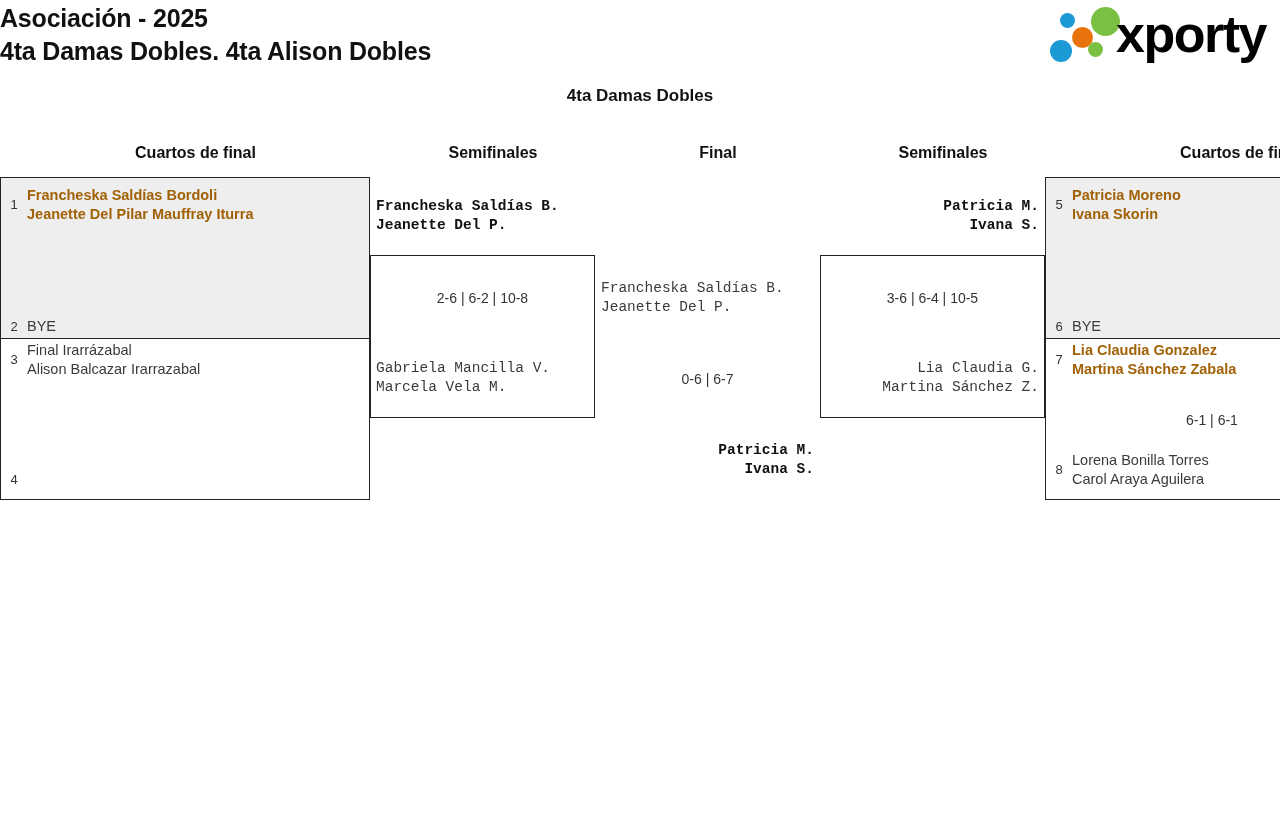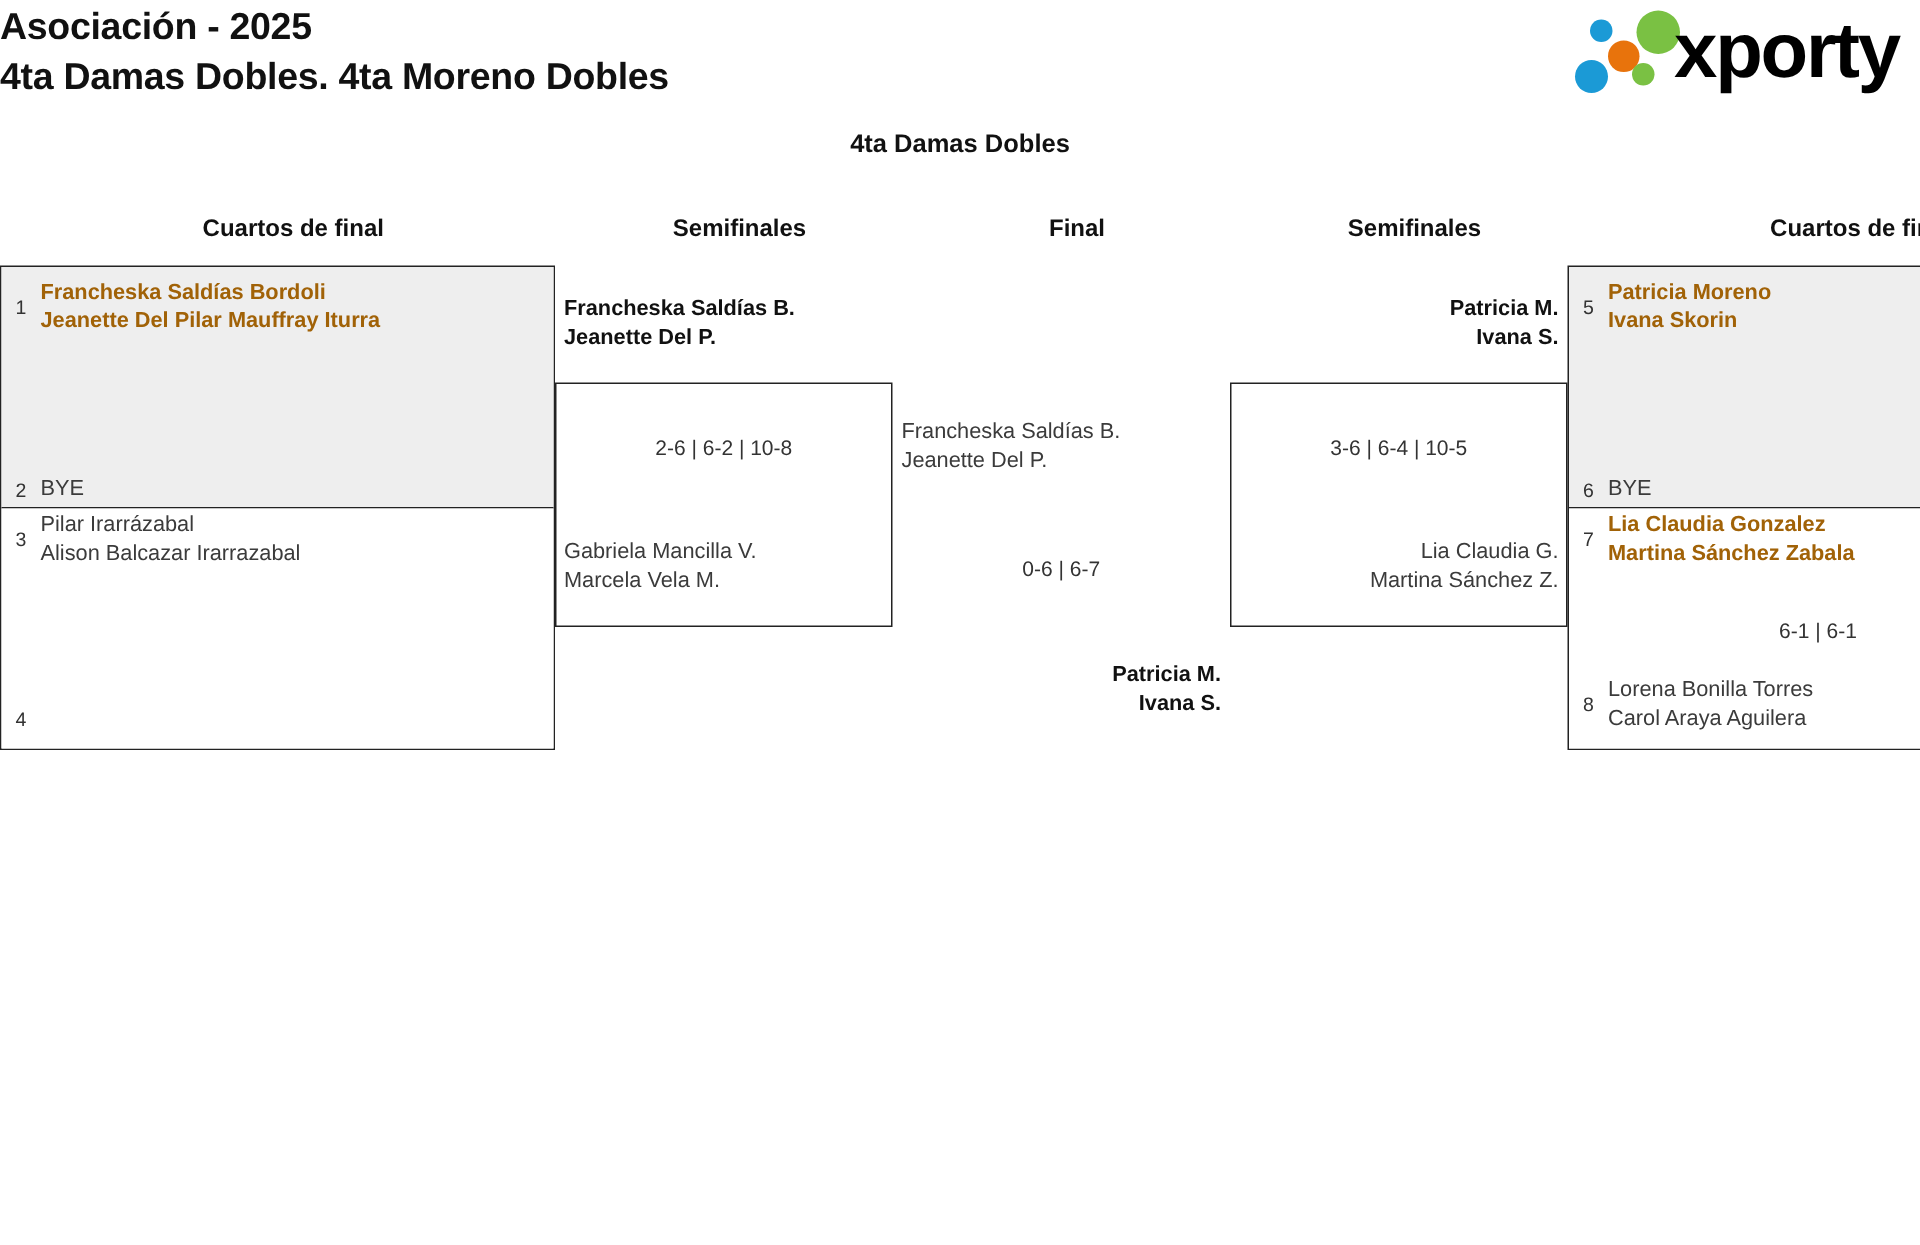--- a/index.html
+++ b/index.html
@@ -84,36 +84,36 @@
   }
   .qf-left .qf-score  { left: 0;  top: 234px; width: 370px; text-align: center; }
   .qf-right .qf-score { left: 0;  top: 234px; width: 370px; text-align: left; padding-left: 140px; }
 
   
   .float-txt {
     position: absolute; font-size: 14.5px; line-height: 19px;
     color: #3b3b3b; white-space: nowrap;
   }
   .float-txt.win { font-weight: 700; color: #111111; }
-  .float-txt .n { display: block; }
+  .float-txt .n { display: block; font-family: Liberation Mono, monospace; }
 
   .sf-score {
     position: absolute; font-size: 14px; color: #333333;
     text-align: center; white-space: nowrap;
   }
 </style>
 </head>
 <body>
 
 <div class="page">
 
   <div class="header">
     <div class="header-titles">
       <span class="l1">Asociación - 2025</span>
-      <span class="l2">4ta Damas Dobles. 4ta Moreno Dobles</span>
+      <span class="l2">4ta Damas Dobles. 4ta Alison Dobles</span>
     </div>
 
     <div class="logo">
       <div class="logo-dots">
         <span class="dot d1"></span>
         <span class="dot d2"></span>
         <span class="dot d3"></span>
         <span class="dot d4"></span>
         <span class="dot d5"></span>
       </div>
@@ -144,21 +144,21 @@
         <span class="names">
           <span class="n">BYE</span>
         </span>
       </div>
     </div>
 
     <div class="half bot">
       <div class="prow r-top" style="top:2px;">
         <span class="seed">3</span>
         <span class="names">
-          <span class="n">Pilar Irarrázabal</span>
+          <span class="n">Final Irarrázabal</span>
           <span class="n">Alison Balcazar Irarrazabal</span>
         </span>
       </div>
       <div class="prow r-bot" style="bottom:10px;">
         <span class="seed">4</span>
       </div>
     </div>
 
   </div>
 

